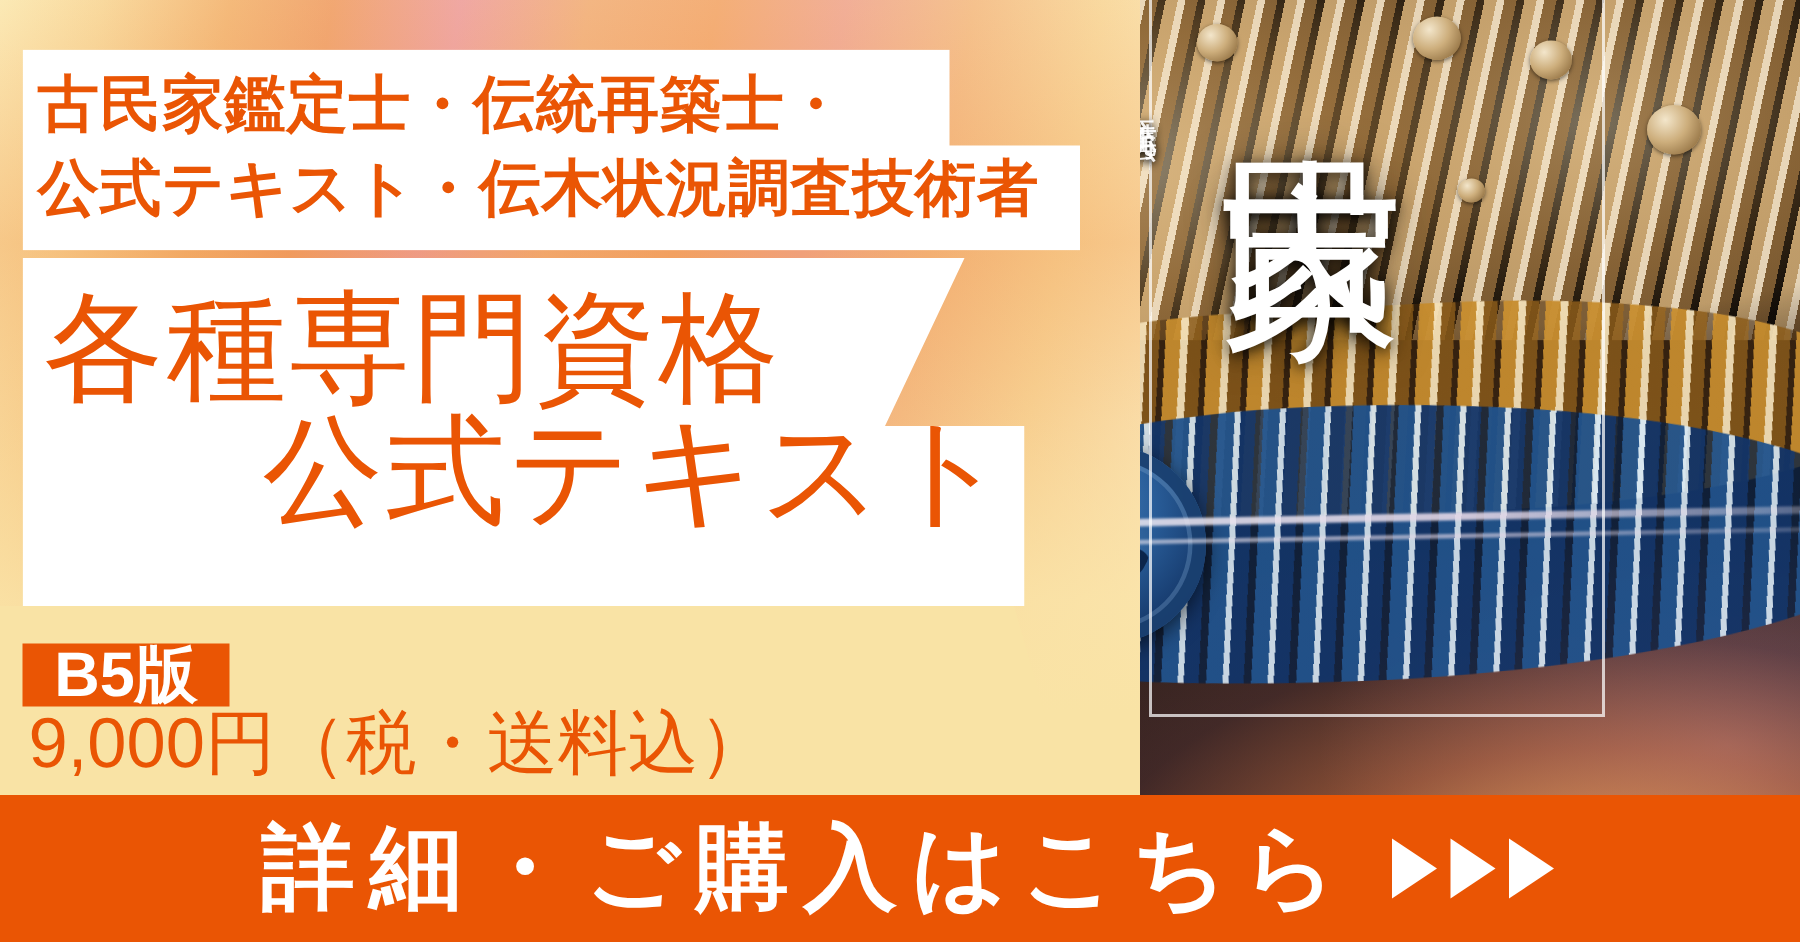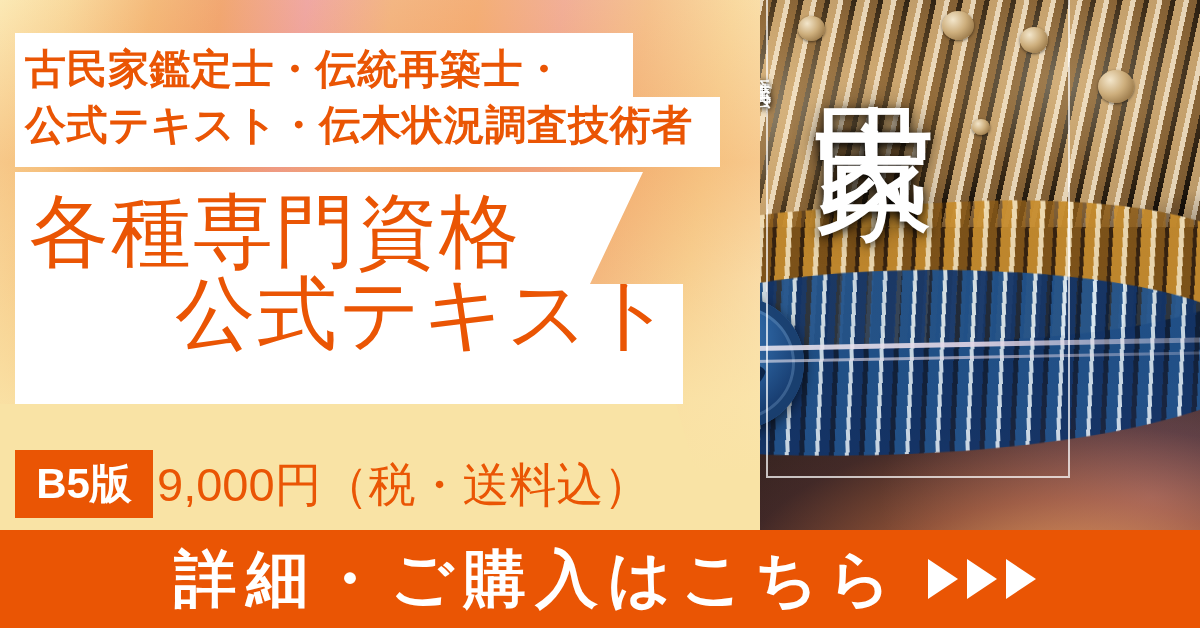--- a/index.html
+++ b/index.html
@@ -192,22 +192,22 @@
     font-size:80px;
     line-height:1;
     letter-spacing:2px;
     white-space:nowrap;
   }
   .panel-main .hl1{ left:14px; top:20px; }
   .panel-main .hl2{ left:160px; top:102px; }
 
   
   .price-row{
-    position:absolute; left:15px; top:450px; height:68px;
-    display:flex; align-items:center;
+    position:absolute; left:15px; top:429px; height:68px;
+    display:flex; align-items:flex-start;flex-direction:column;
   }
   .badge{
     display:flex; align-items:center; justify-content:center;
     background:#ea5504; color:#fff;
     width:138px; height:68px;
     font-size:42px; font-weight:700;
     letter-spacing:0px;
     line-height:1;
   }
   .price{

